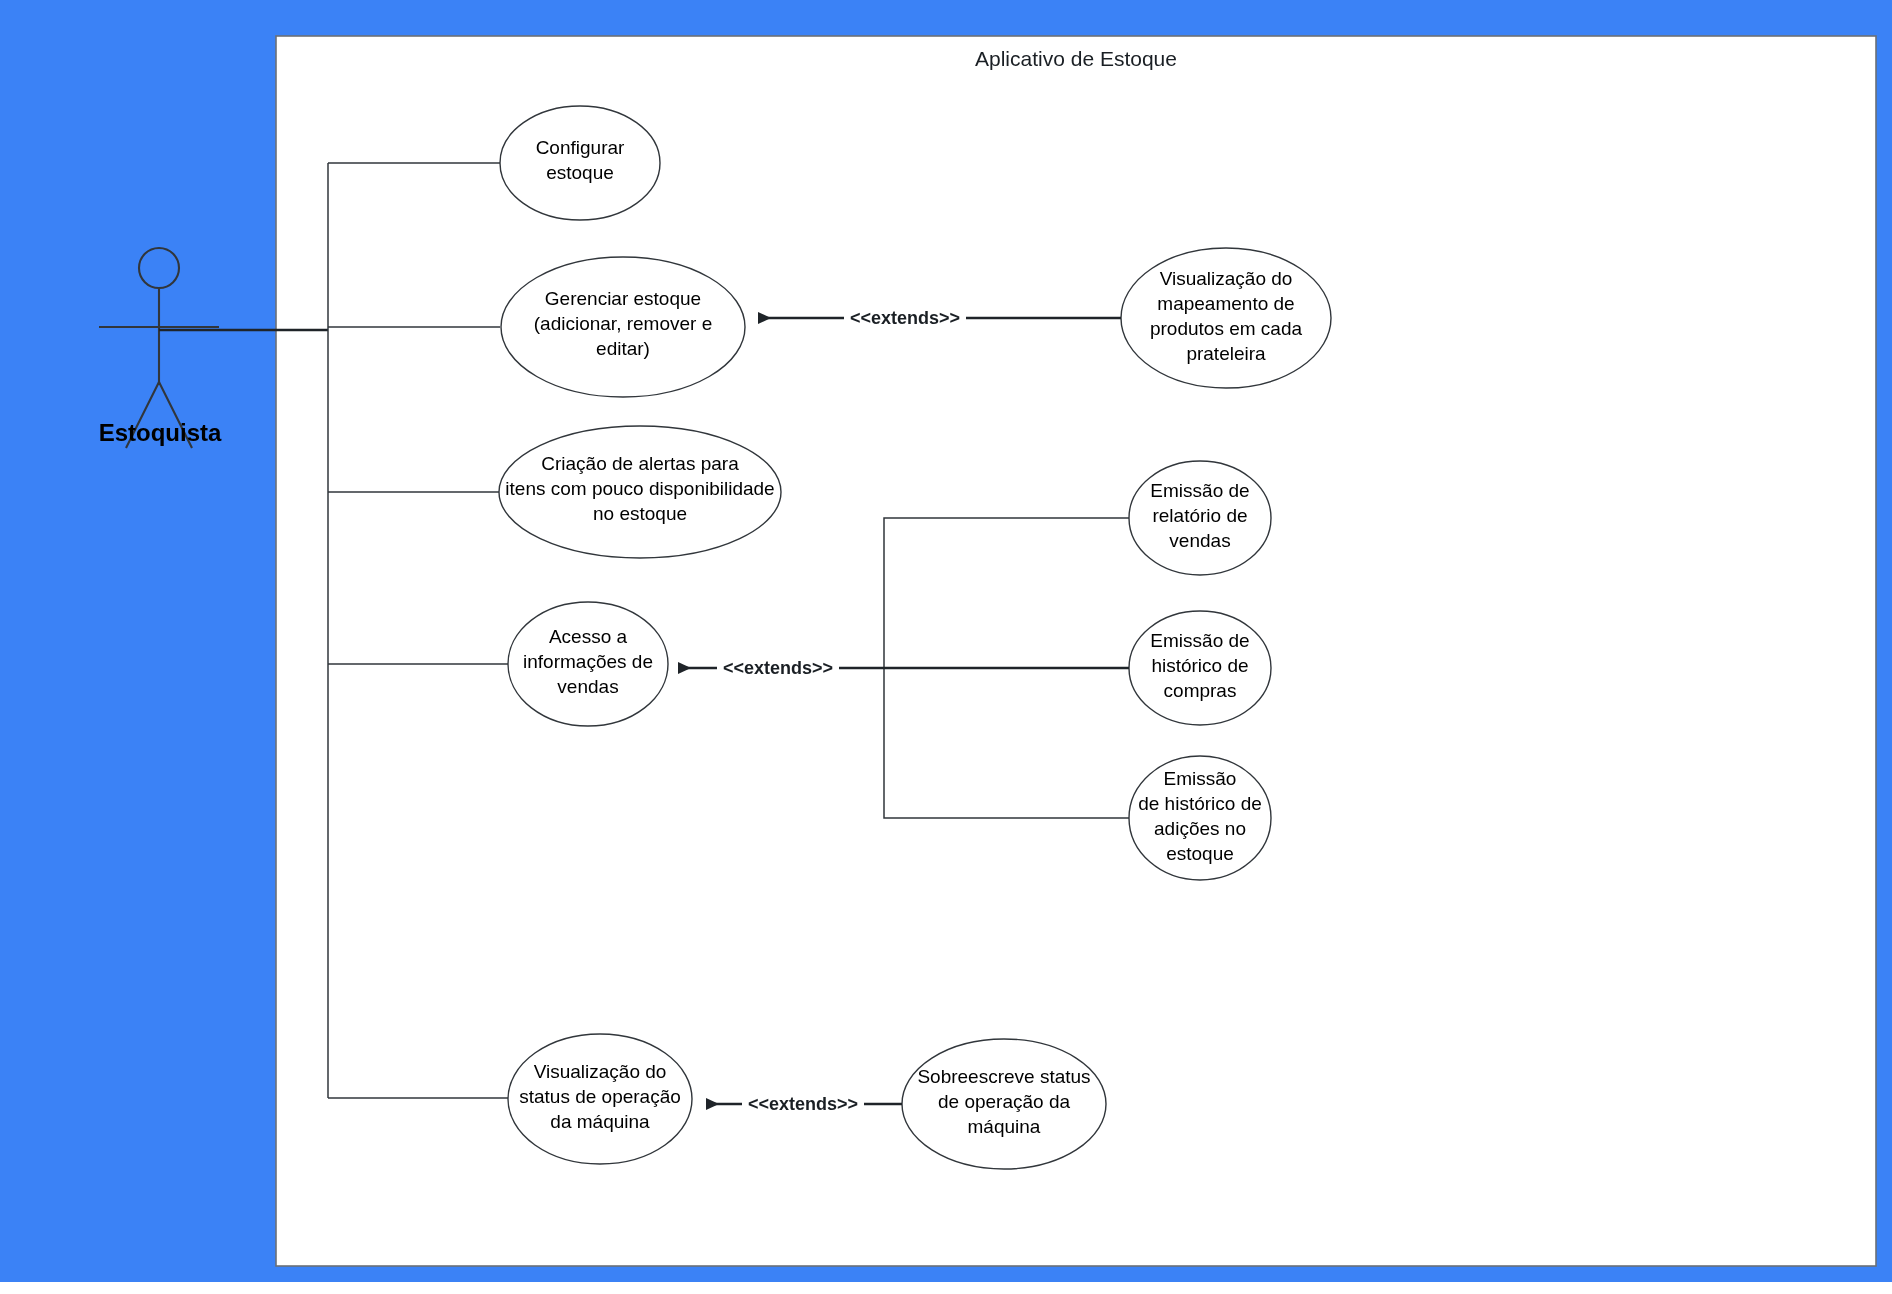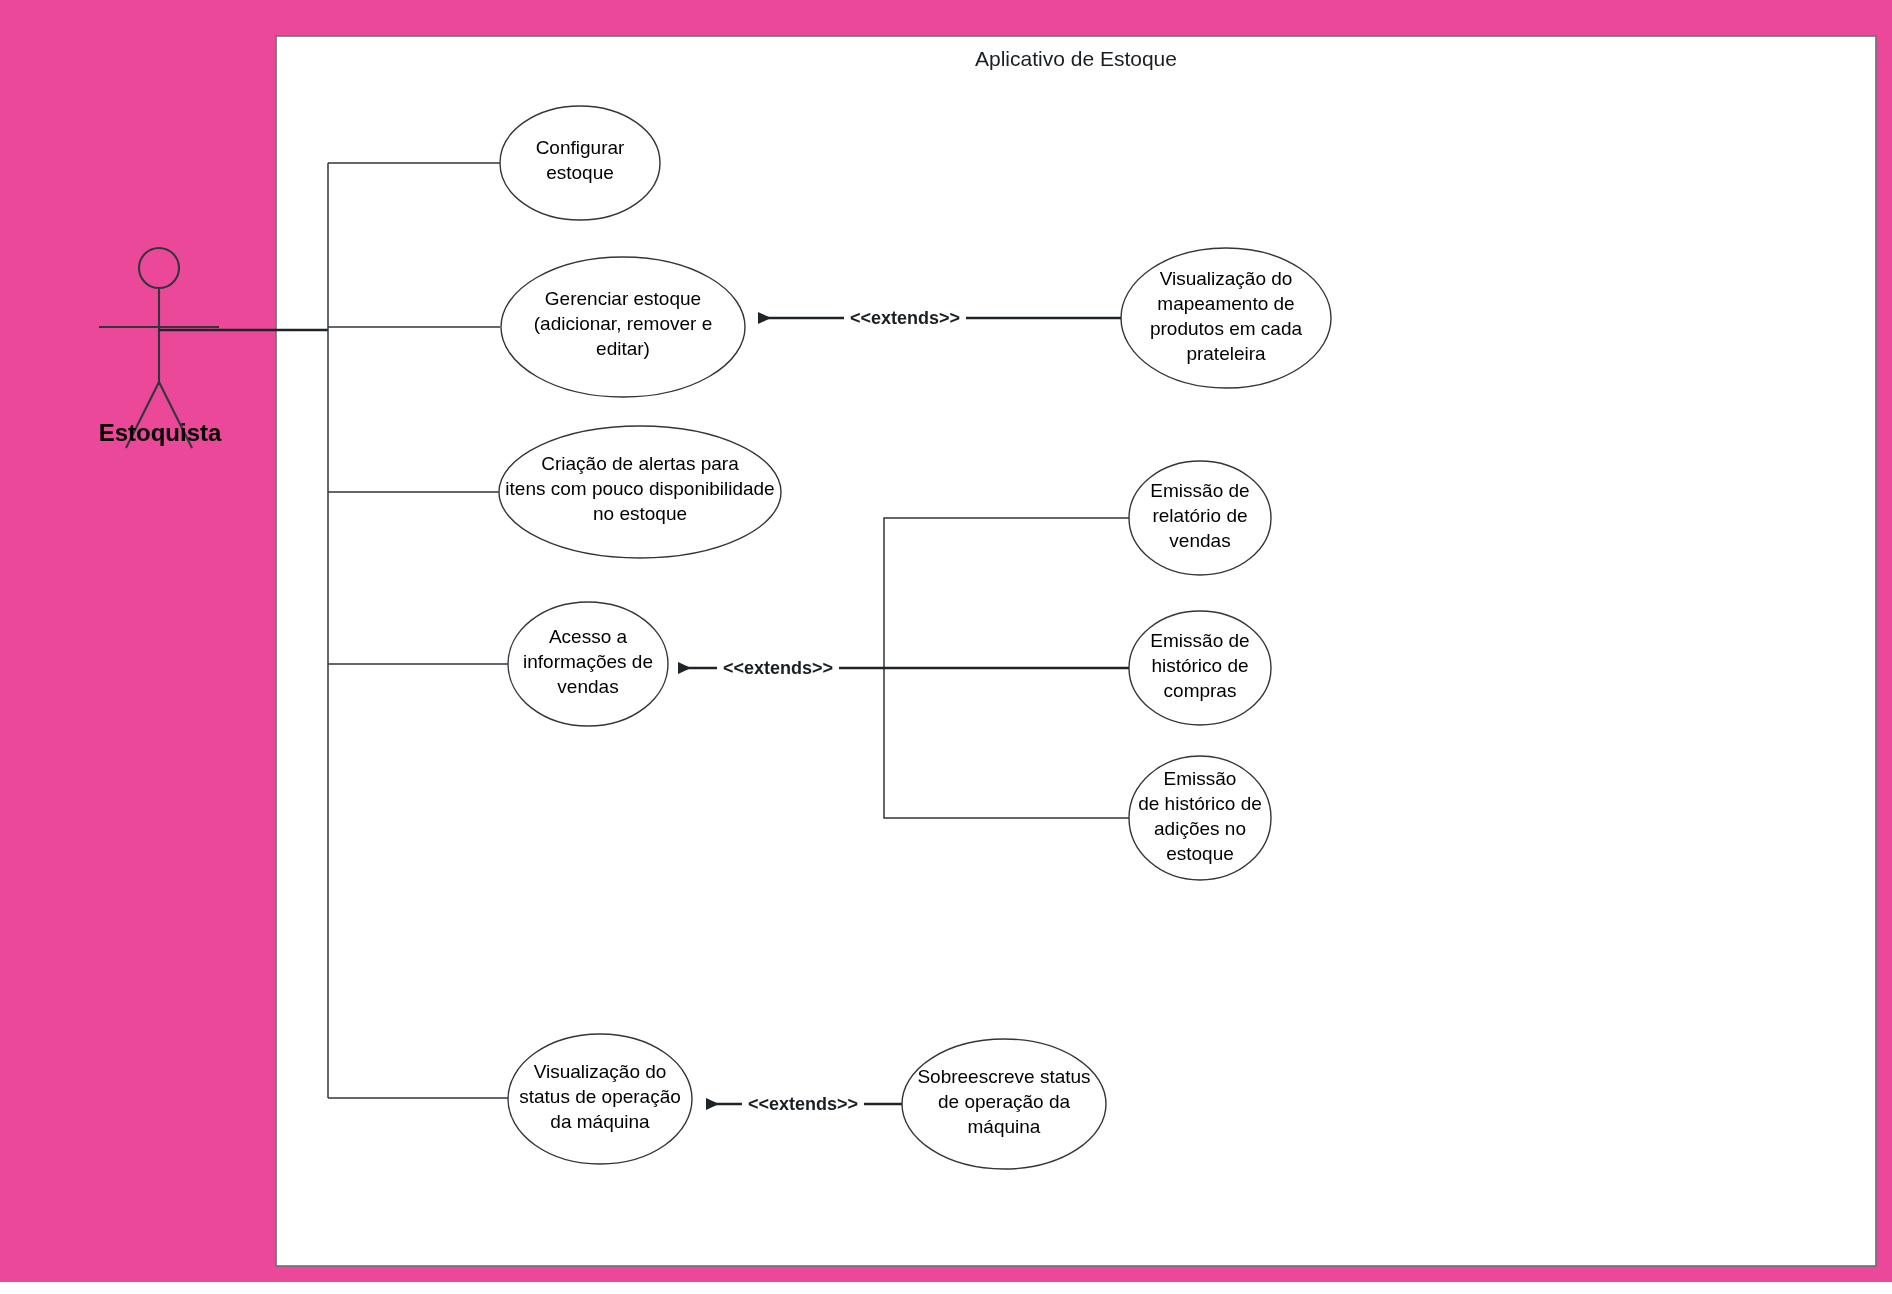--- a/index.html
+++ b/index.html
@@ -7,21 +7,21 @@
     padding: 0;
     background: #ffffff;
   }
   body {
     font-family: "Liberation Sans", sans-serif;
   }
   #canvas {
     position: relative;
     width: 1892px;
     height: 1282px;
-    background: #ec4899;
+    background: #3b82f6;
     overflow: hidden;
     text-align: center;
   }
   #diagram-svg {
     position: absolute;
     left: 0;
     top: 0;
     width: 1892px;
     height: 1294px;
   }

